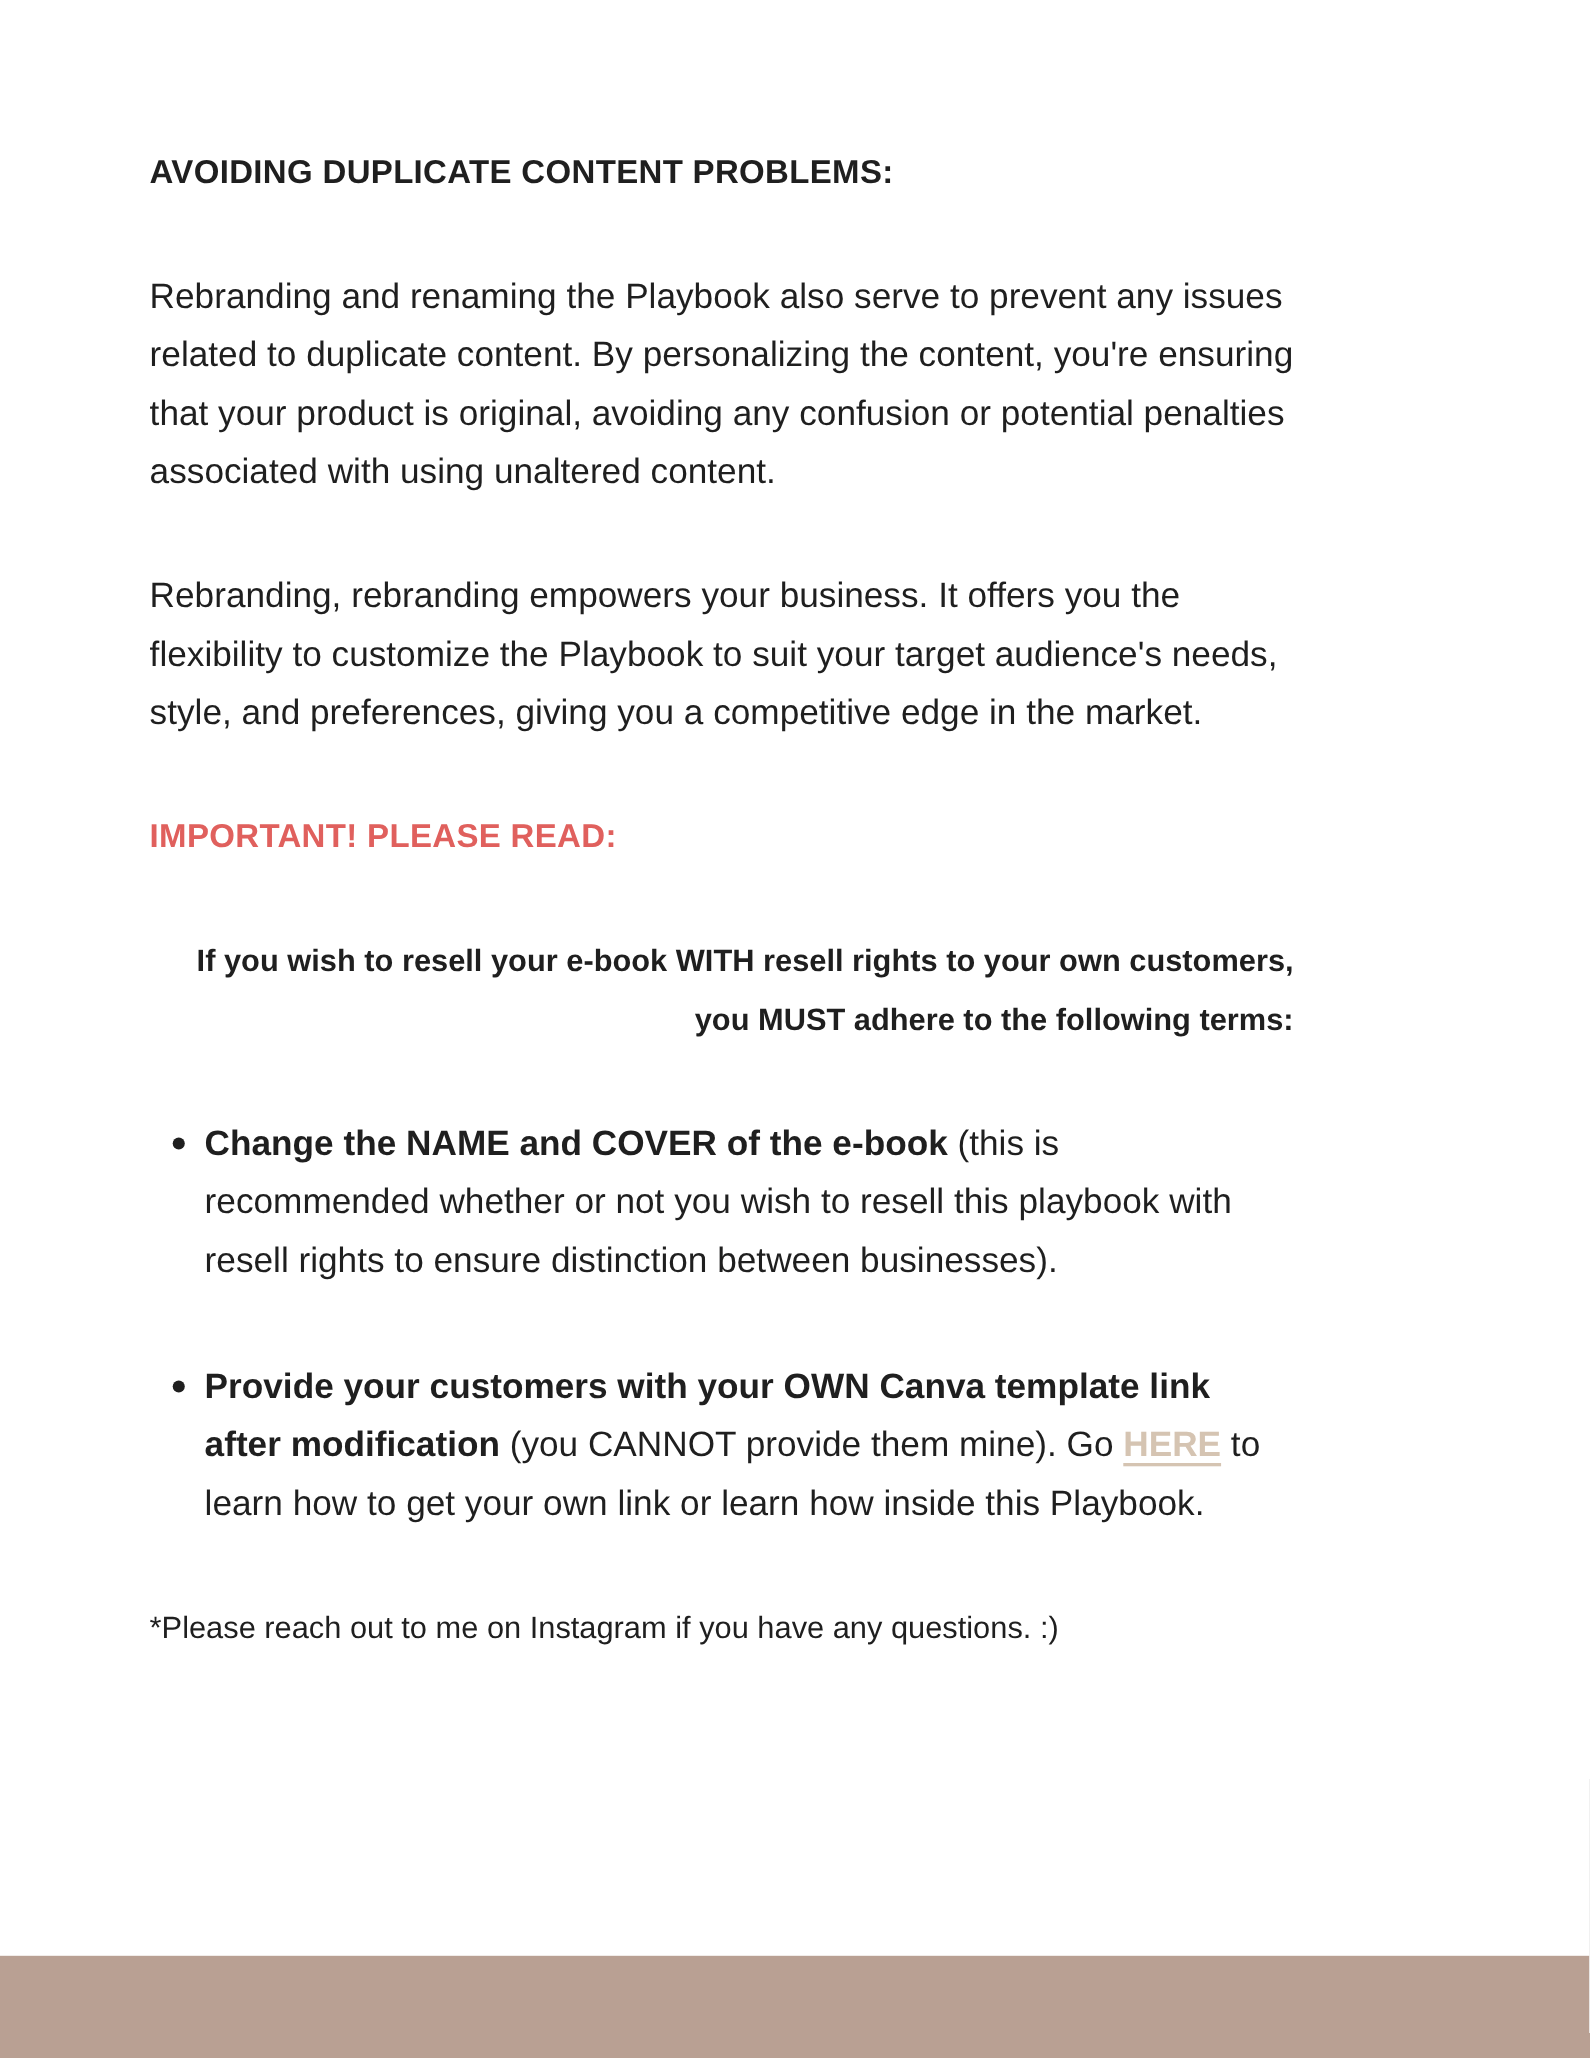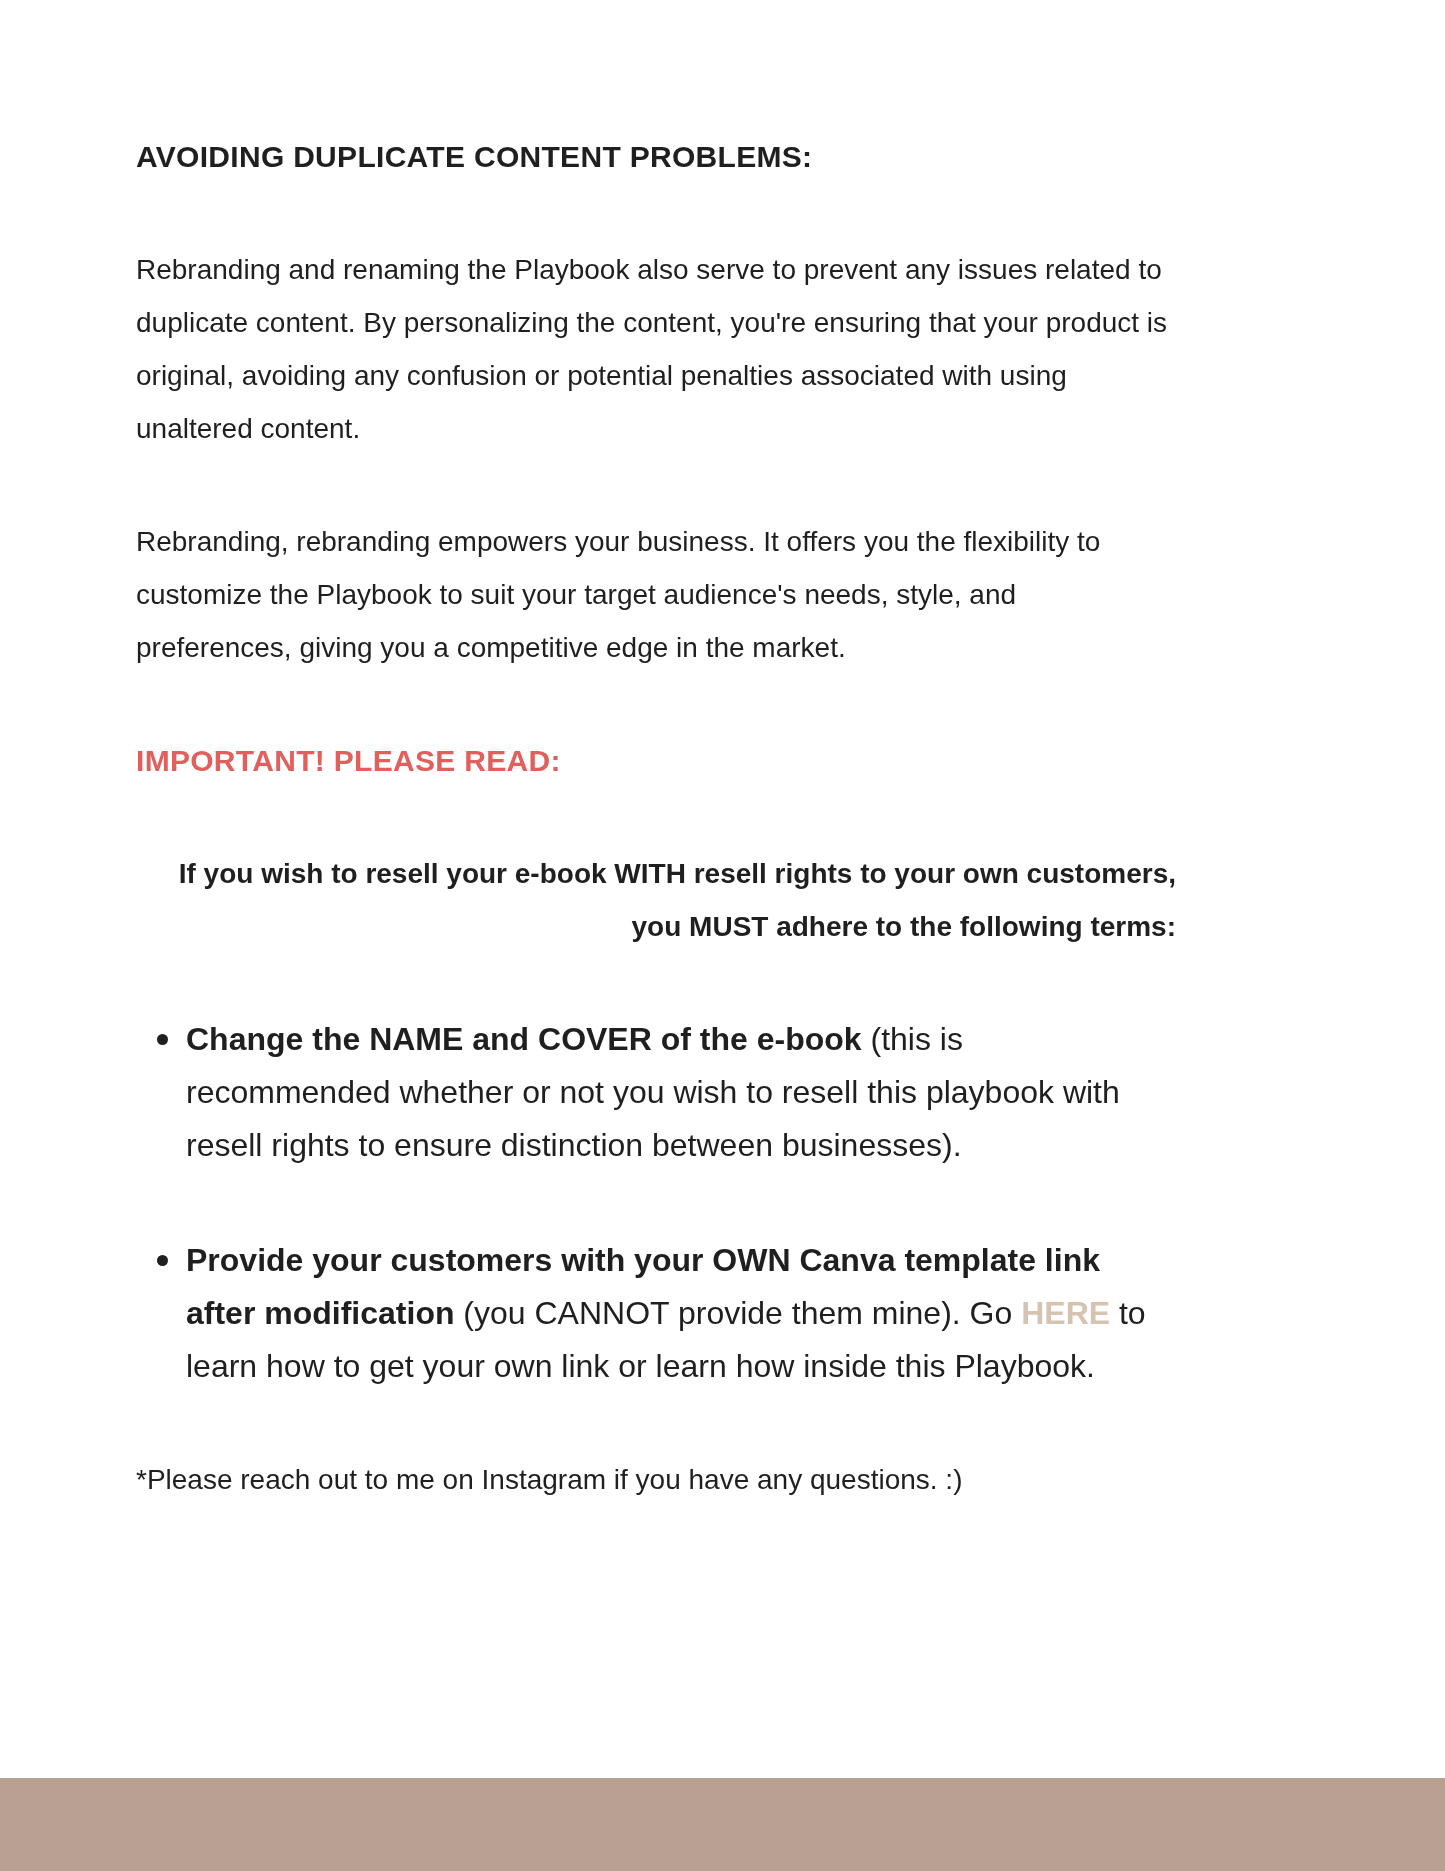--- a/index.html
+++ b/index.html
@@ -25,21 +25,21 @@
     font-weight: bold;
     letter-spacing: 0.3px;
     line-height: 53px;
     margin-bottom: 60px;
     color: var(--body-text, #1f1f1f);
   }
   .heading.red {
     color: var(--accent-red, #e0605d);
   }
   .body-text {
-    font-size: 28px;
+    font-size: 32px;
     line-height: 53px;
     margin-bottom: 60px;
   }
   .intro {
     font-size: 28px;
     font-weight: bold;
     line-height: 53px;
     margin-bottom: 60px;
     text-align: right;
   }
@@ -61,20 +61,21 @@
     top: 21px;
     width: 11px;
     height: 11px;
     border-radius: 50%;
     background: var(--body-text, #1f1f1f);
   }
   .b { font-weight: bold; }
   a.here-link {
     color: var(--link-color, #d5c4b2);
     font-weight: bold;
+    text-decoration: underline;
     text-decoration-thickness: 3px;
     text-underline-offset: 6px;
     cursor: pointer;
   }
   .note {
     font-size: 28px;
     line-height: 53px;
   }
   .bottom-bar {
     position: absolute;

